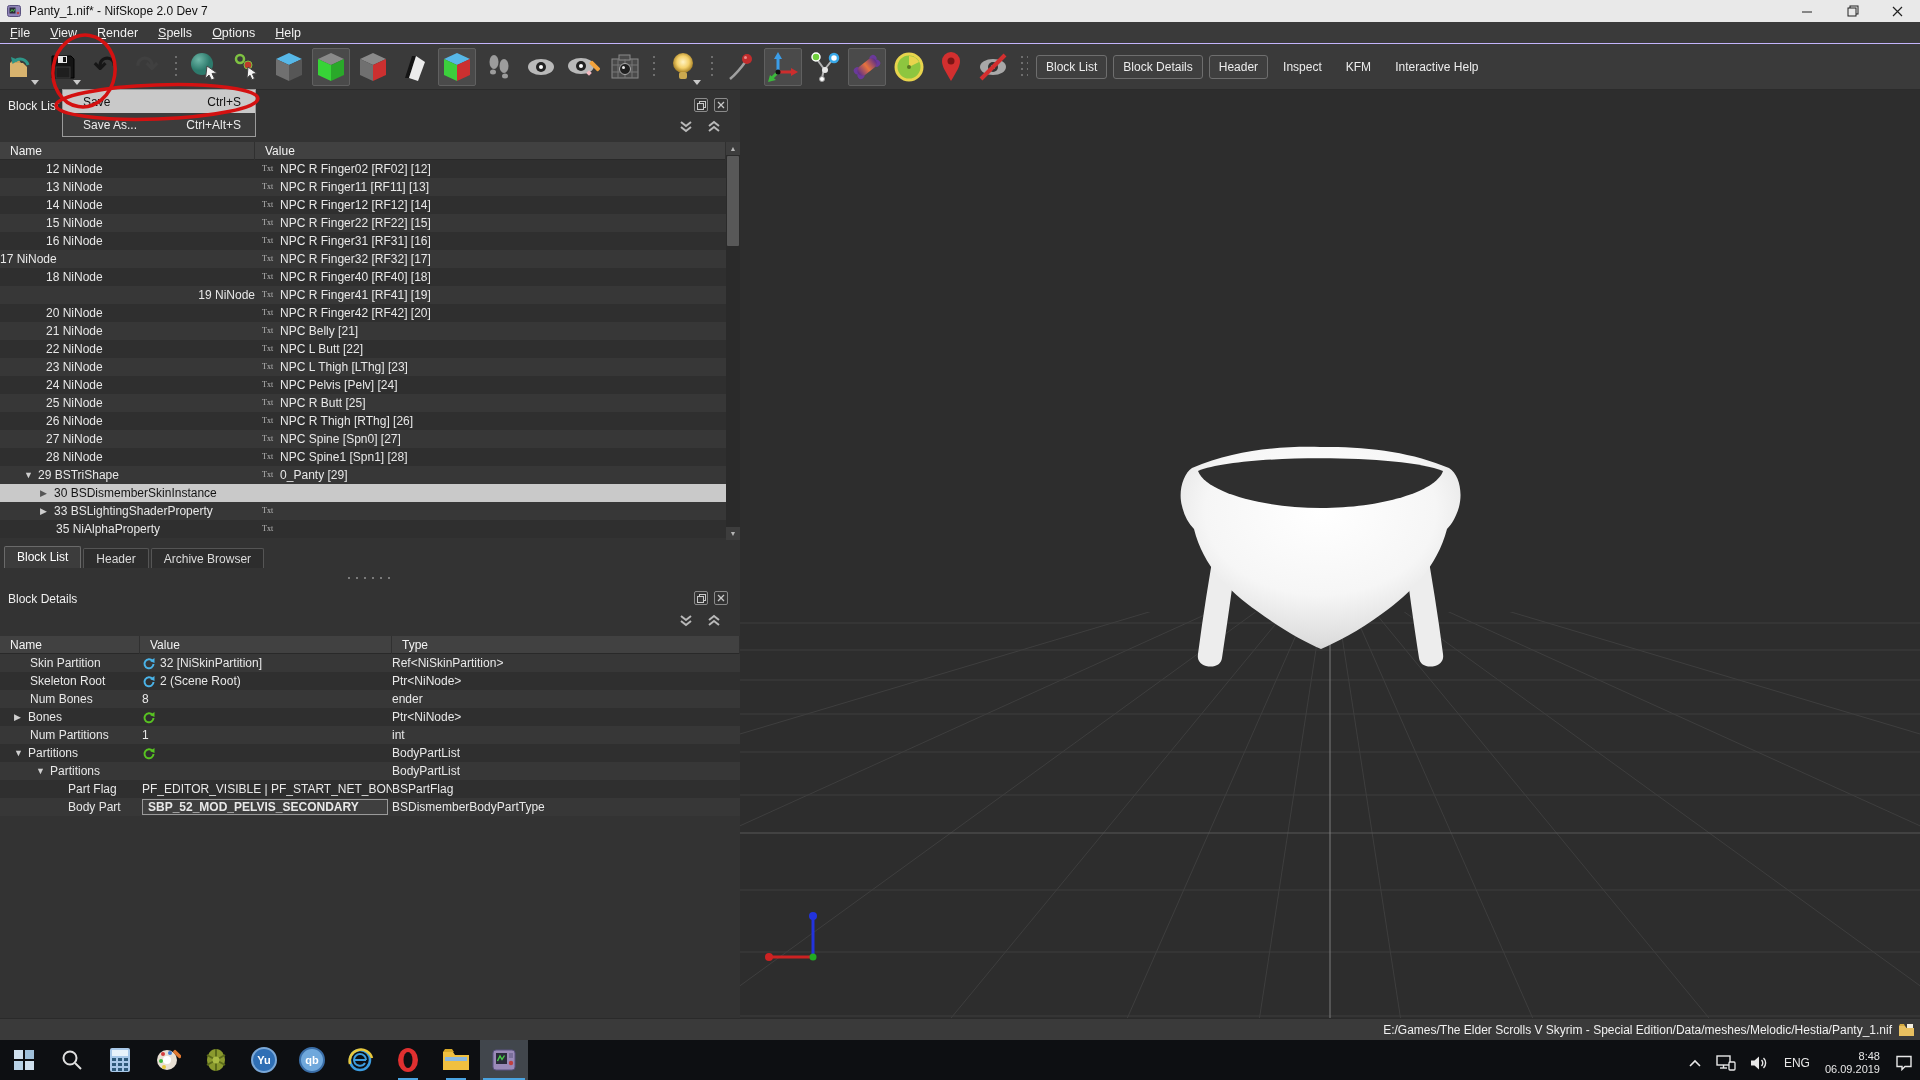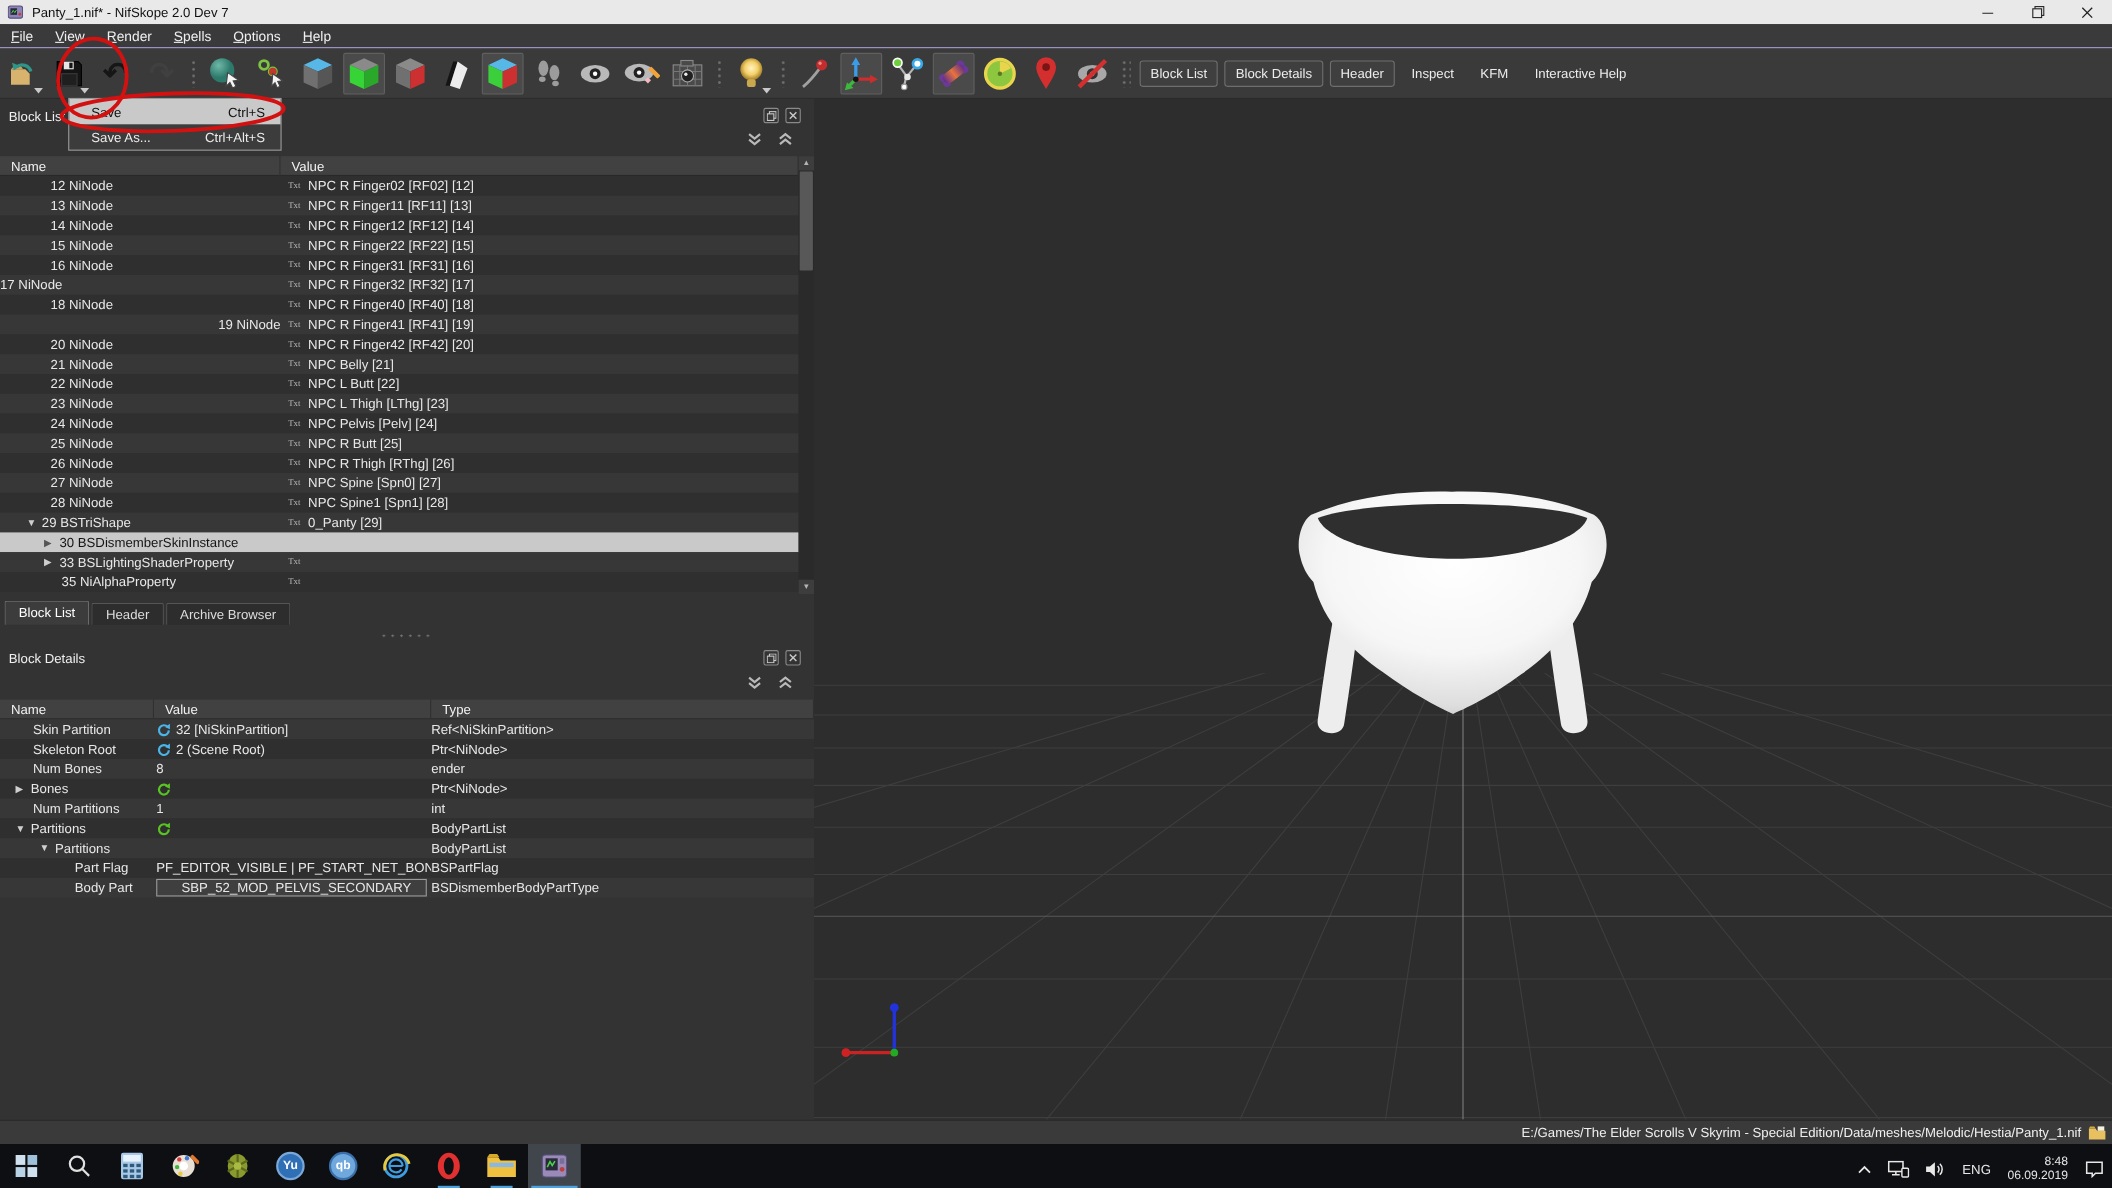--- a/index.html
+++ b/index.html
@@ -47,21 +47,21 @@
   .row { height:18px; display:flex; align-items:center; font-size:12px; color:#e8e8e8; }
   .row.even { background:#2f2f2f; } .row.odd { background:#373737; }
   .row.selected { background:#c9c9c9; color:#141414; }
   .cell-name { display:flex; align-items:center; height:18px; overflow:hidden; white-space:nowrap; }
   .cell-val  { display:flex; align-items:center; height:18px; overflow:hidden; white-space:nowrap; }
   .cell-type { display:flex; align-items:center; height:18px; overflow:hidden; white-space:nowrap; }
   .tri { font-size:9px; margin-right:5px; color:#cfcfcf; width:9px; display:inline-block; }
   .row.selected .tri { color:#555; }
   .txt-icon { font-size:8px; color:#b9b9b9; border:0; margin-right:7px; letter-spacing:0; transform:translateY(-1px); font-family:"Liberation Serif", serif; }
   .ref-icon { width:13px; height:13px; margin-right:5px; }
-  .valbox { border:1px solid #9a9a9a; background:#3f3f3f; height:16px; display:flex; align-items:center; padding:0 22px; width:246px; }
+  .valbox { border:1px solid #9a9a9a; background:#3f3f3f; height:16px; display:flex; align-items:center; padding:0 5px; width:246px;font-weight:bold; }
 
   .scrollbar { position:absolute; width:14px; background:#2a2a2a; }
   .sb-btn { position:absolute; left:0; width:14px; height:13px; background:#3d3d3d; color:#b5b5b5; font-size:7px; display:flex; align-items:center; justify-content:center; }
   .sb-thumb { position:absolute; left:1px; width:12px; background:#585858; border-radius:1px; }
 
   .tabs { position:absolute; left:4px; display:flex; }
   .tab { height:20px; padding:3px 12px 0; font-size:12px; color:#dcdcdc; background:#2d2d2d; border:1px solid #555; border-bottom:none; margin-right:2px; border-radius:2px 2px 0 0; }
   .tab.active { background:#3c3c3c; color:#fff; border-color:#6a6a6a; height:22px; margin-top:-2px; }
 
   .split-dots { position:absolute; left:345px; width:50px; height:6px; background-image:radial-gradient(#7a7a7a 1px, transparent 1.4px); background-size:8px 6px; }

